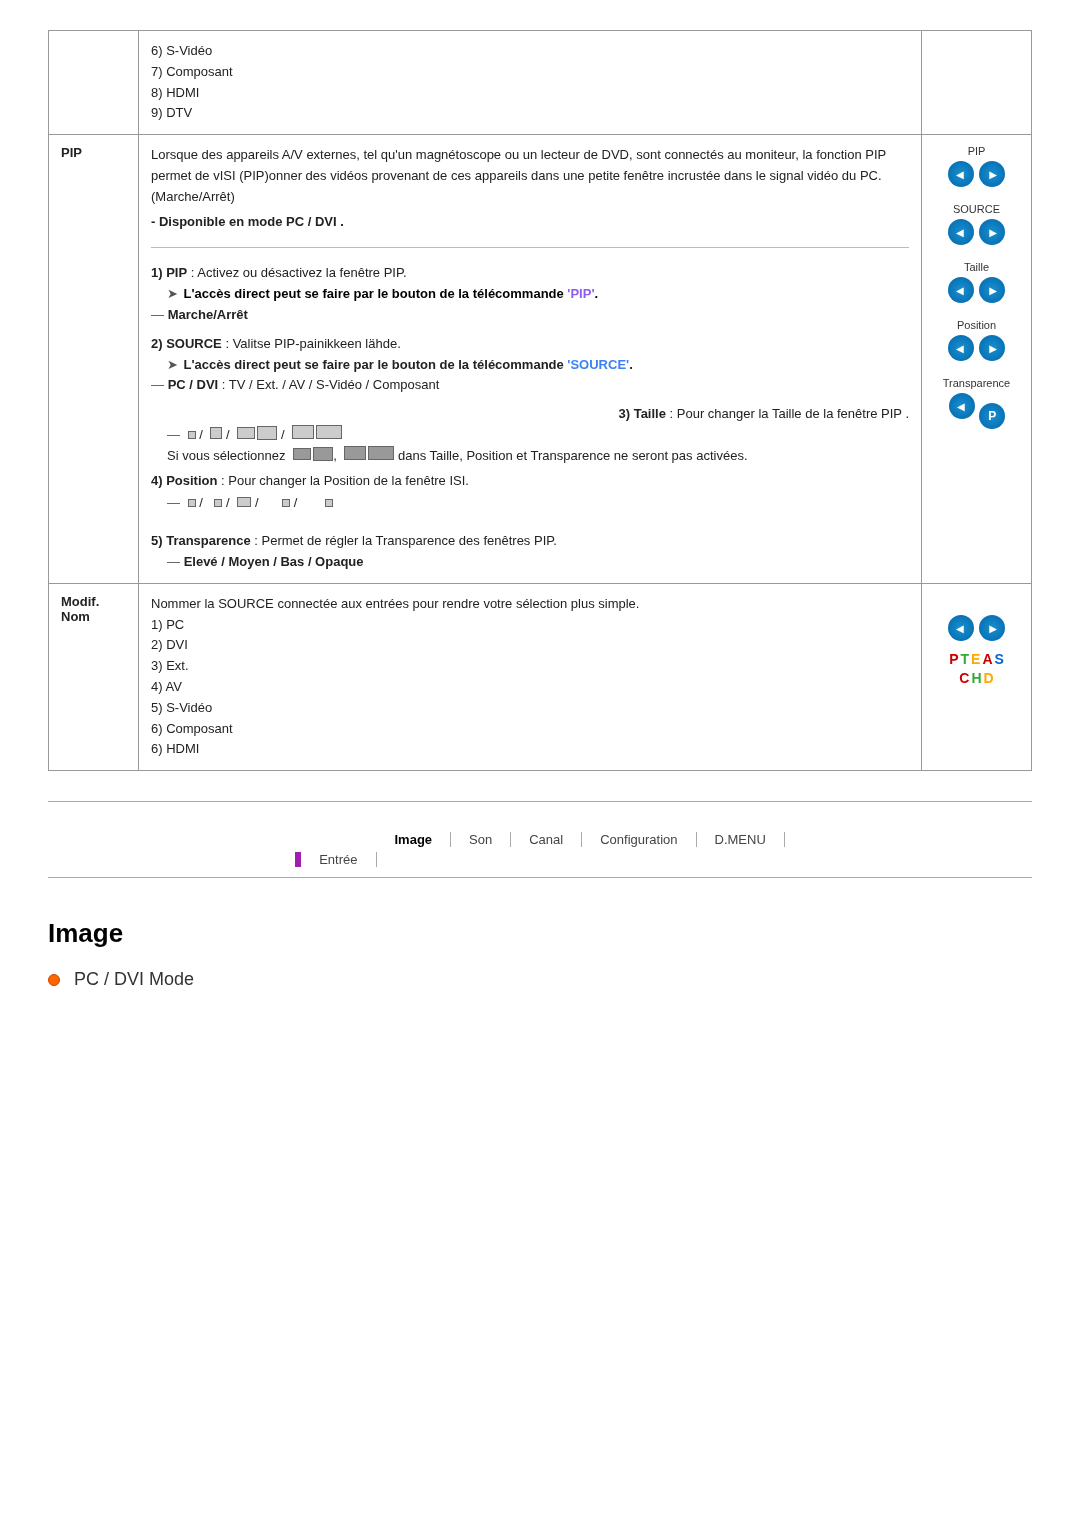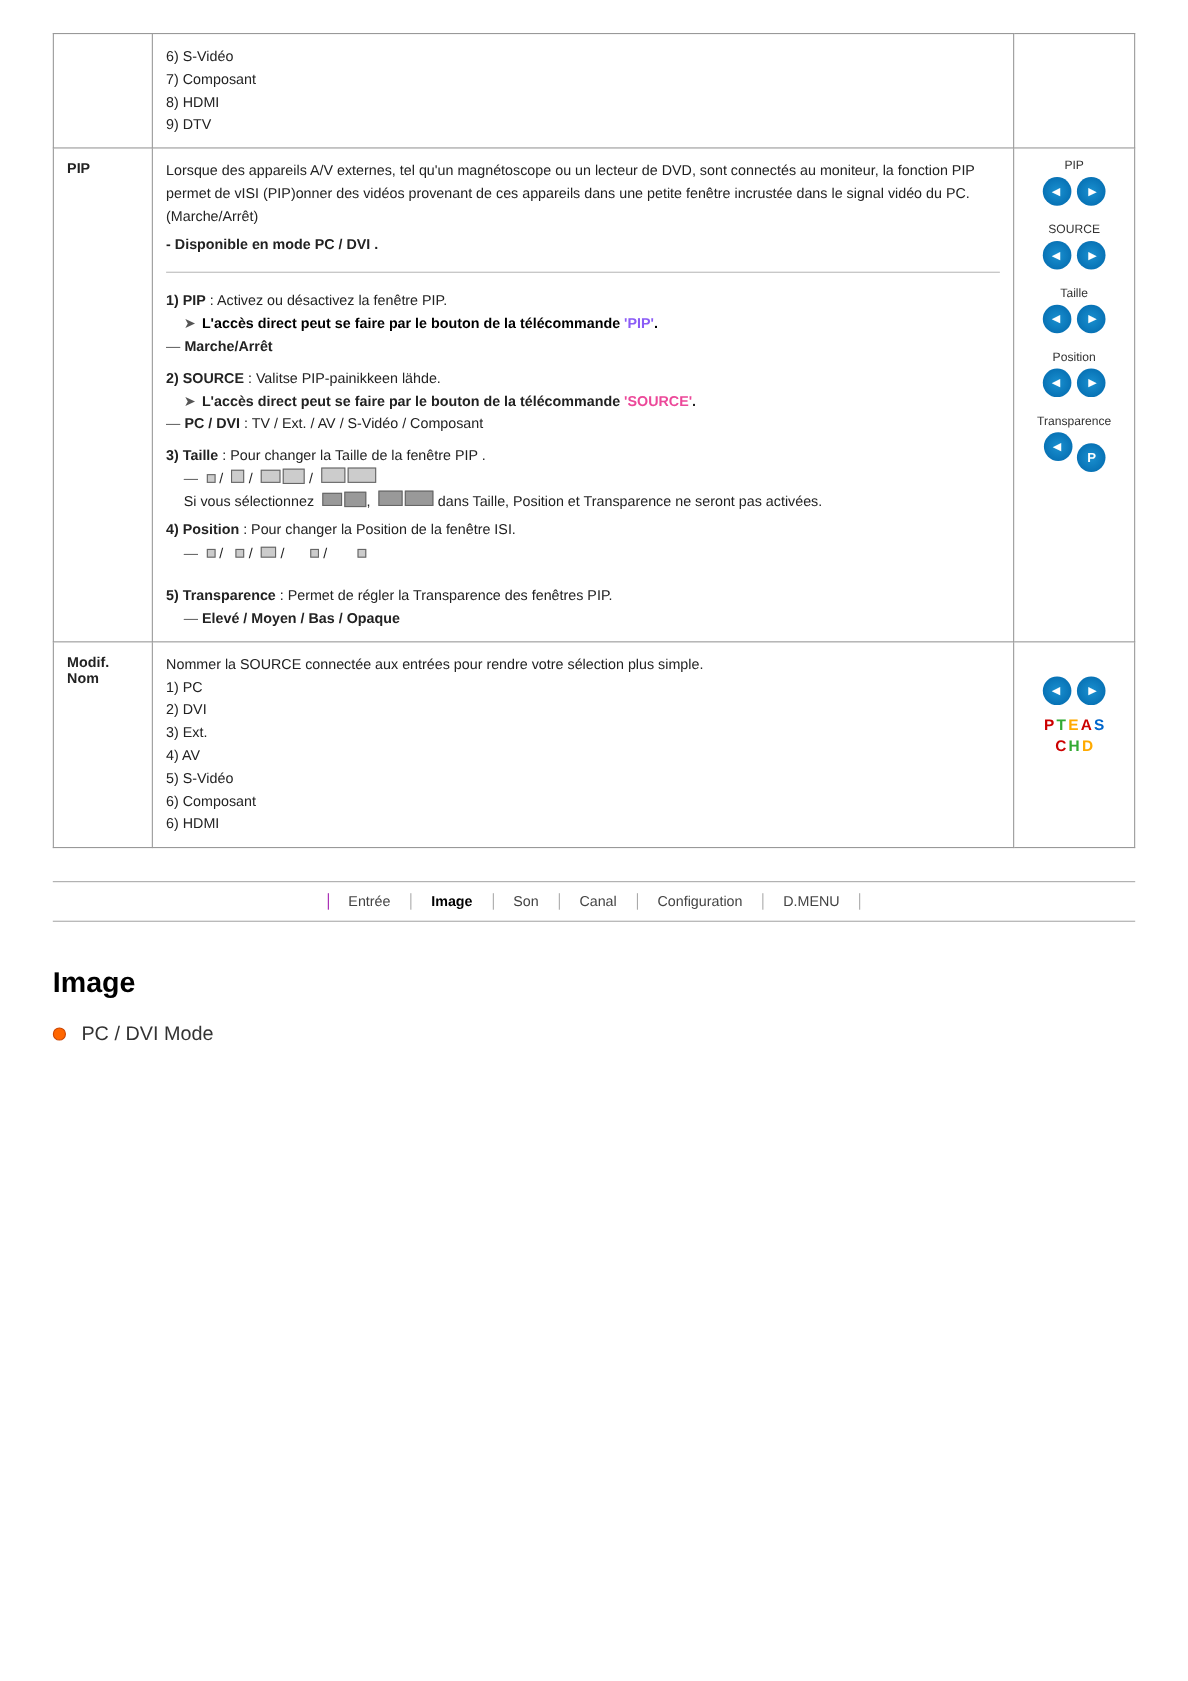--- a/index.html
+++ b/index.html
@@ -67,21 +67,22 @@
     }
     .nav-item {
       font-size: 13px;
       color: #444;
       padding: 0 18px;
       border-right: 1px solid #aaa;
       cursor: pointer;
       white-space: nowrap;
     }
     .nav-item:first-child {
-      border-left: 1px solid #a21caf;
+      border-left: 6px solid #a21caf;
+      margin-top: 40px;
     }
     .nav-item.active {
       font-weight: bold;
       color: #000;
     }
     .nav-item.active span {
       border-bottom: none;
     }
 
     
@@ -239,27 +240,27 @@
           <span class="bullet-arrow">➤</span> <strong>L'accès direct peut se faire par le bouton de la télécommande <span style="color:#8b5cf6;">'PIP'</span>.</strong>
         </p>
         <p class="indent2">
           <span style="color:#555;">—</span> <strong>Marche/Arrêt</strong>
         </p>
 
         <p style="margin-top:8px;">
           <strong>2) SOURCE</strong> : Valitse PIP-painikkeen lähde.
         </p>
         <p class="indent">
-          <span class="bullet-arrow">➤</span> <strong>L'accès direct peut se faire par le bouton de la télécommande <span style="color:#ec4899;">'SOURCE'</span>.</strong>
+          <span class="bullet-arrow">➤</span> <strong>L'accès direct peut se faire par le bouton de la télécommande <span style="color:#3b82f6;">'SOURCE'</span>.</strong>
         </p>
         <p class="indent2">
           <span style="color:#555;">—</span> <strong>PC / DVI</strong> : TV / Ext. / AV / S-Vidéo / Composant
         </p>
 
-        <p style="margin-top:8px;">
+        <p style="margin-top:8px;text-align:right;">
           <strong>3) Taille</strong> : Pour changer la Taille de la fenêtre PIP .
         </p>
         <p class="indent">
           <span style="color:#555;">—</span>
           <span class="taille-icons">
             <span class="sq sq-sm"></span>
           </span>
           /
           <span class="taille-icons">
             <span class="sq sq-md"></span>

